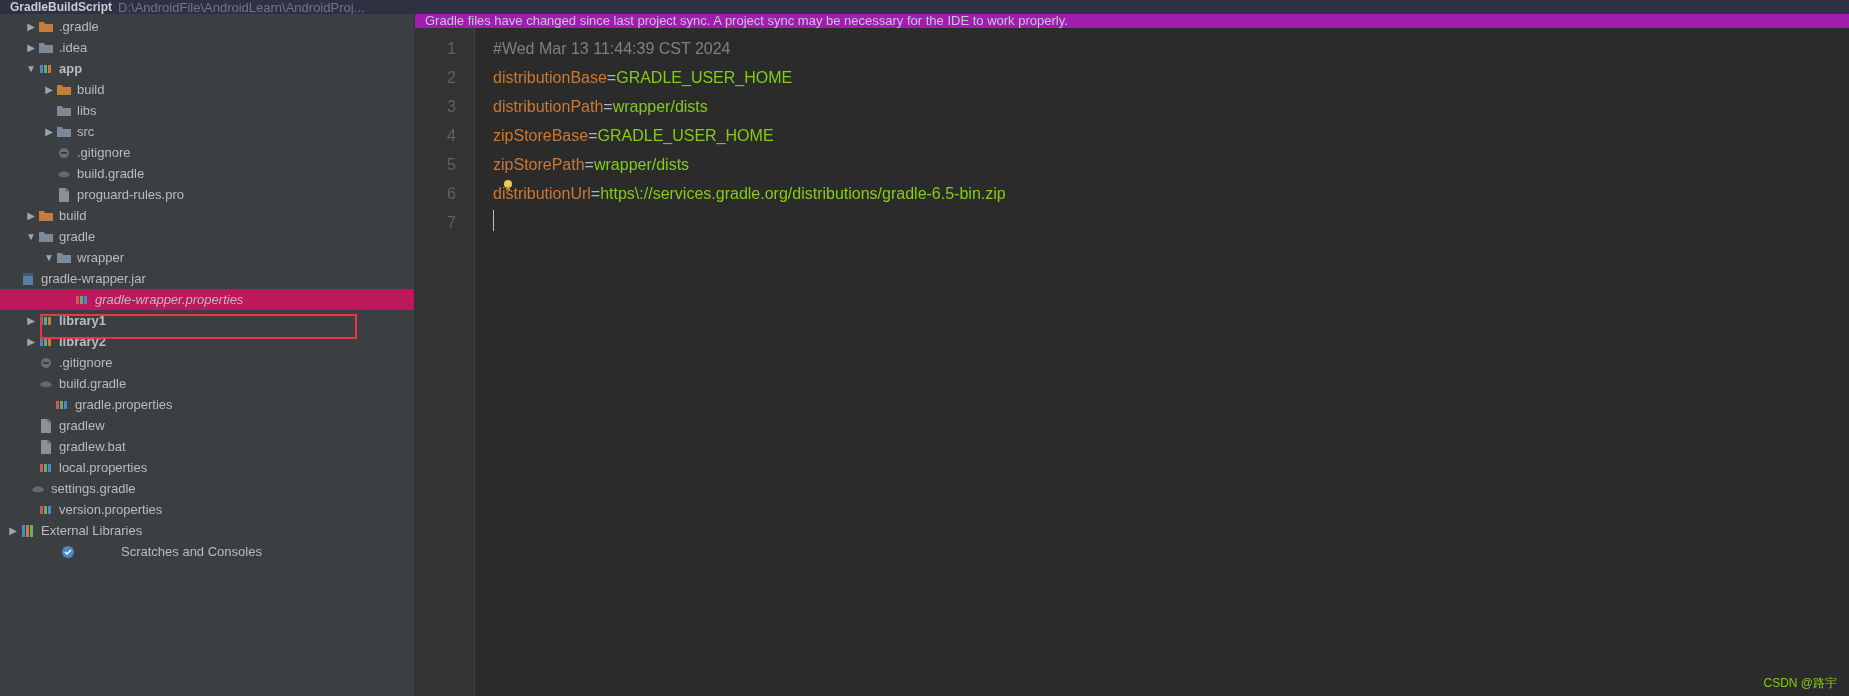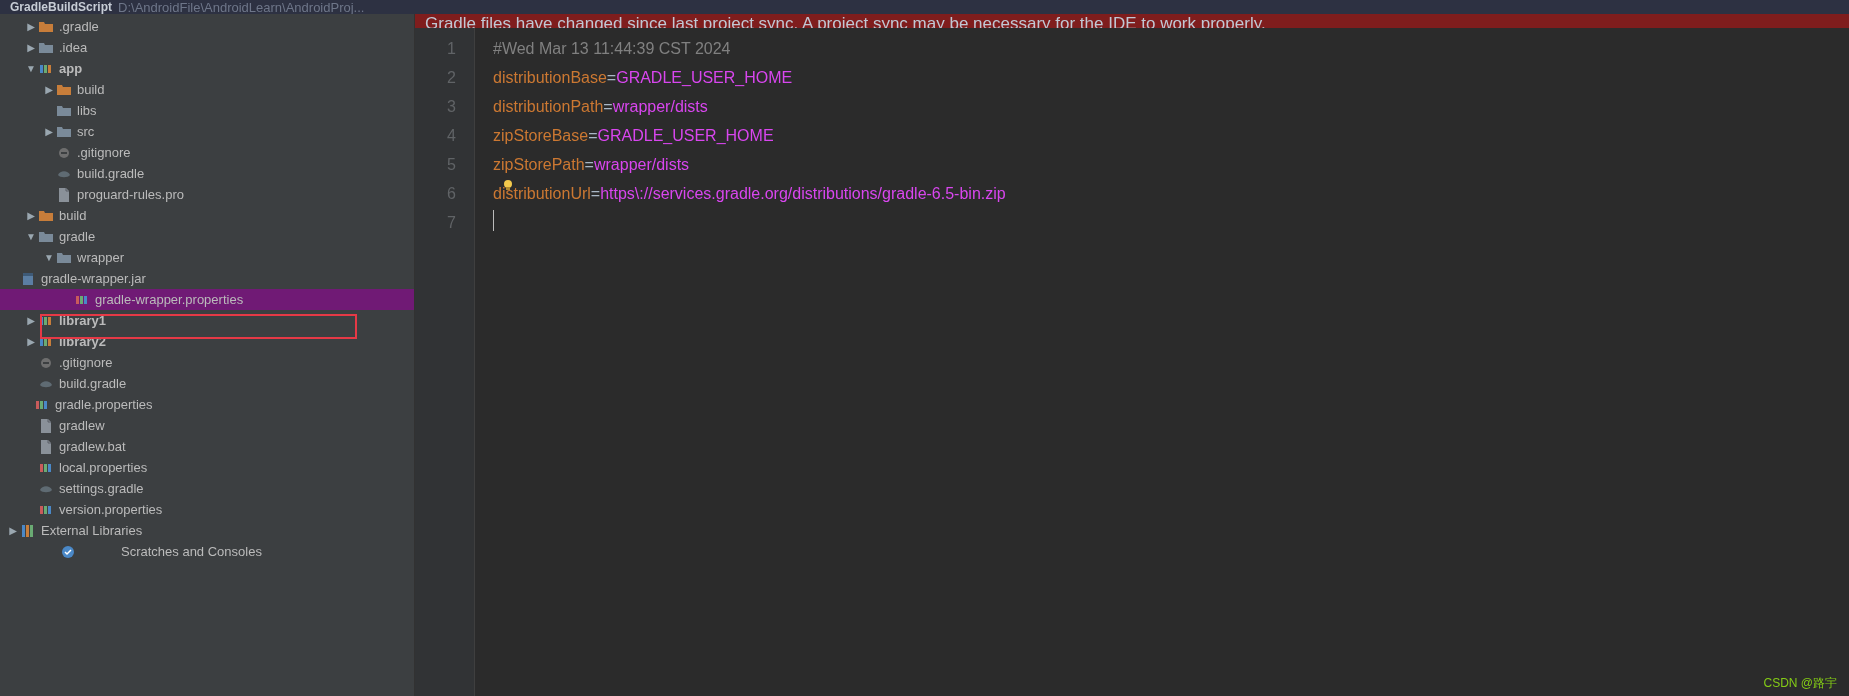--- a/index.html
+++ b/index.html
@@ -3,36 +3,36 @@
 <meta charset="utf-8">
 <style>
 * { margin:0; padding:0; box-sizing:border-box; font-family:"Segoe UI",Arial,sans-serif; }
 body { background:#2b2b2b; width:1849px; height:696px; overflow:hidden; display:flex; flex-direction:column; color:#a9b7c6; font-size:13px; }
 .topbar { height:14px; background:#2d3142; display:flex; align-items:center; padding-left:10px; overflow:hidden; }
 .topbar .proj { color:#c7cdd6; font-weight:bold; font-size:12px; }
 .topbar .path { color:#6e7689; font-size:13px; margin-left:6px; }
 .main { display:flex; flex:1; overflow:hidden; }
 .sidebar { width:415px; background:#3c3f41; border-right:1px solid #323232; overflow:auto; padding-top:2px; }
 .tree-row { display:flex; align-items:center; height:21px; padding-left:6px; cursor:pointer; white-space:nowrap; }
-.tree-row.selected { background:#701a75; }
+.tree-row.selected { background:#be185d;font-style:italic; }
 .tree-row .arrow { width:14px; display:inline-flex; justify-content:center; color:#9aa7b0; font-size:10px; }
 .tree-row .icon { width:16px; height:16px; margin-right:5px; display:inline-flex; align-items:center; justify-content:center; }
 .tree-row .label { color:#bbbbbb; }
 .tree-row .label.bold { font-weight:bold; }
 .highlight-box { position:absolute; border:2px solid #e63946; width:317px; height:25px; left:40px; top:300px; pointer-events:none; }
 .ed-area { flex:1; display:flex; flex-direction:column; background:#2b2b2b; position:relative; }
-.banner { background:#7f1d1d; color:#c0c8d4; padding:0 10px; height:14px; display:flex; align-items:flex-start; font-size:17px; overflow:hidden; }
+.banner { background:#a21caf; color:#c0c8d4; padding:0 10px; height:14px; display:flex; align-items:flex-end; font-size:13px; overflow:hidden; }
 .ed-body { display:flex; flex:1; font-family:Consolas,"Courier New",monospace; font-size:16px; }
 .gutter { width:60px; background:#313335; color:#606366; text-align:right; padding:6px 18px 0 0; line-height:29px; border-right:1px solid #3f3f3f; }
 .code { flex:1; padding:6px 0 0 18px; line-height:29px; color:#a9b7c6; position:relative; }
 .code .line { white-space:pre; }
 .c-comment { color:#808080; }
 .c-key { color:#cc7832; }
 .c-eq { color:#a9b7c6; }
-.c-val { color:#d946ef; }
+.c-val { color:#84cc16; }
 .caret-line { position:relative; }
 .caret-line::before { content:""; position:absolute; left:0; top:2px; width:1px; height:21px; background:#bbbbbb; }
 .bulb { position:absolute; left:26px; top:150px; width:14px; height:14px; }
 .watermark { position:absolute; right:12px; bottom:4px; color:#84cc16; font-size:12px; }
 svg { display:block; }
 </style>
 </head>
 <body>
 
 <div class="topbar">
@@ -210,21 +210,21 @@
       </div>
       <div class="tree-row" style="padding-left: 24px;">
         <span class="arrow"></span>
         <span class="icon">
           <svg width="16" height="16" viewBox="0 0 16 16">
             <path d="M2 9c2-5 10-5 12 0-2 3-10 3-12 0z" fill="#5f6b73"></path>
           </svg>
         </span>
         <span class="label">build.gradle</span>
       </div>
-      <div class="tree-row" style="padding-left: 20px;">
+      <div class="tree-row" style="padding-left: 40px;">
         <span class="arrow"></span>
         <span class="icon">
           <svg width="16" height="16" viewBox="0 0 16 16">
             <rect x="2" y="4" width="3" height="8" fill="#c95b5b"></rect>
             <rect x="6" y="4" width="3" height="8" fill="#6aab73"></rect>
             <rect x="10" y="4" width="3" height="8" fill="#4a88c7"></rect>
           </svg>
         </span>
         <span class="label">gradle.properties</span>
       </div>
@@ -252,21 +252,21 @@
         <span class="arrow"></span>
         <span class="icon">
           <svg width="16" height="16" viewBox="0 0 16 16">
             <rect x="2" y="4" width="3" height="8" fill="#c95b5b"></rect>
             <rect x="6" y="4" width="3" height="8" fill="#6aab73"></rect>
             <rect x="10" y="4" width="3" height="8" fill="#4a88c7"></rect>
           </svg>
         </span>
         <span class="label">local.properties</span>
       </div>
-      <div class="tree-row" style="padding-left: 24px;">
+      <div class="tree-row" style="padding-left: 16px;">
         <span class="arrow"></span>
         <span class="icon">
           <svg width="16" height="16" viewBox="0 0 16 16">
             <path d="M2 9c2-5 10-5 12 0-2 3-10 3-12 0z" fill="#5f6b73"></path>
           </svg>
         </span>
         <span class="label">settings.gradle</span>
       </div>
       <div class="tree-row" style="padding-left: 24px;">
         <span class="arrow"></span>

